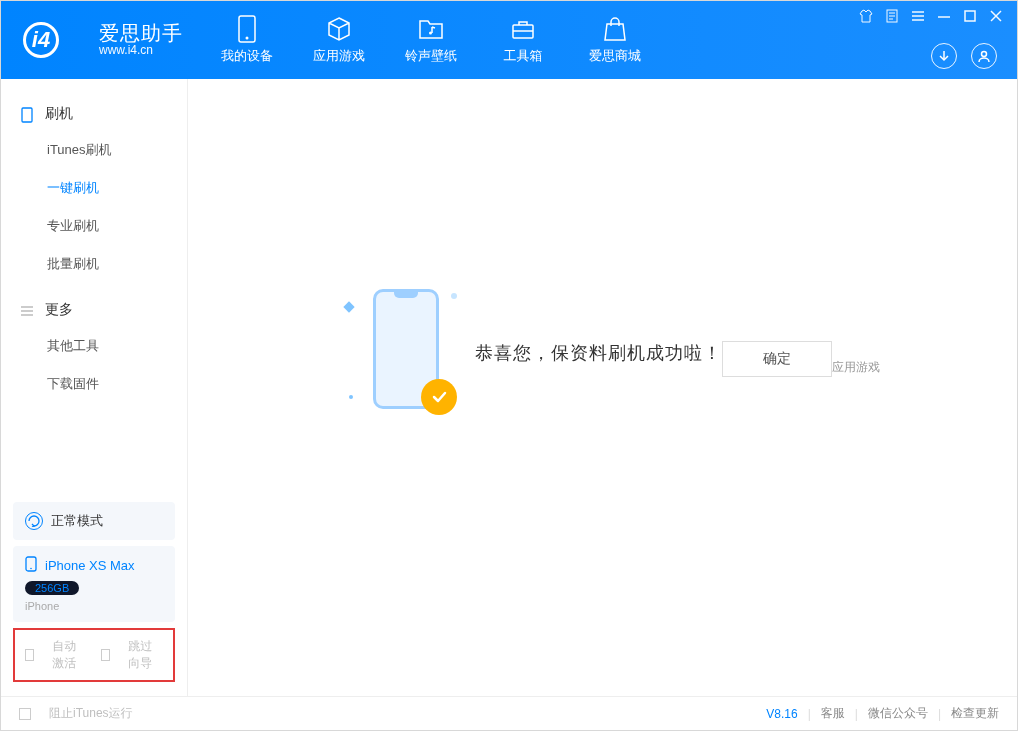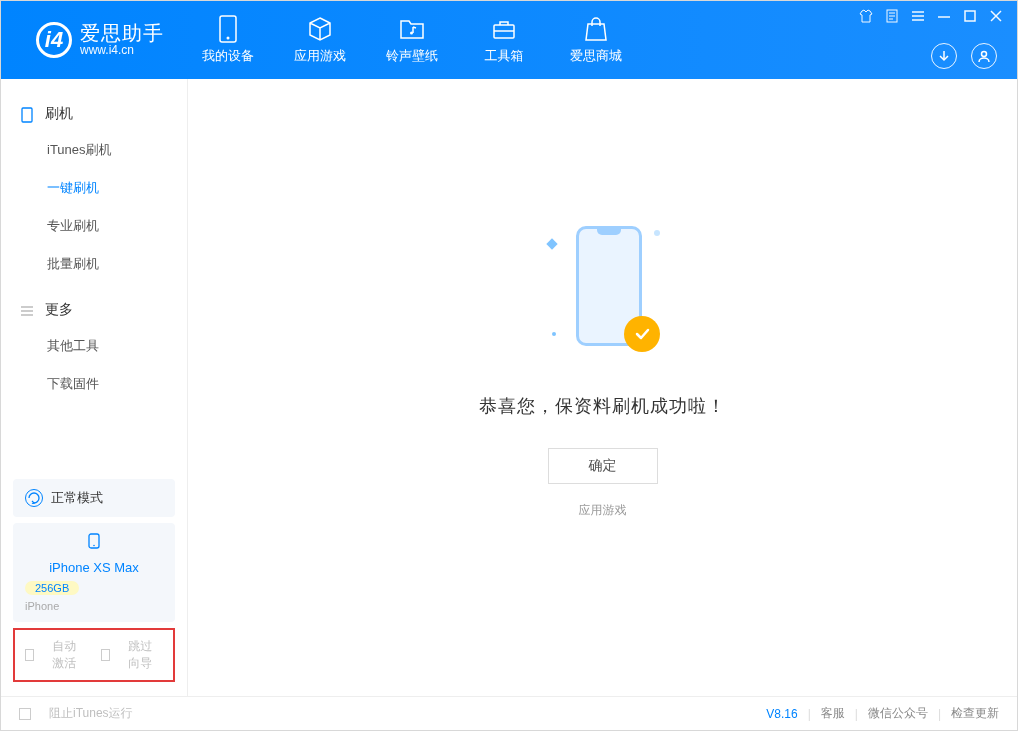--- a/index.html
+++ b/index.html
@@ -1,23 +1,23 @@
 <!DOCTYPE html>
 <html><head>
 <meta charset="utf-8">
 <style>
 * { margin: 0; padding: 0; box-sizing: border-box; font-family: "Microsoft YaHei", -apple-system, sans-serif; }
 body { background: #fff; width: 1018px; height: 731px; overflow: hidden; border: 1px solid #d8d8d8;}
 .app { display: flex; flex-direction: column; width: 100%; height: 100%; }
 
 
 .header { background: linear-gradient(to right, #0084ff, #1a8eff); height: 78px; display: flex; align-items: center; color: #fff; position: relative; }
-.logo { display: flex; align-items: center; padding: 0 18px 0 35px; }
+.logo { display: flex; align-items: center; padding: 0 18px 0 22px; }
 .logo-icon { width: 36px; height: 36px; border: 3px solid #fff; border-radius: 50%; display: flex; align-items: center; justify-content: center; font-weight: bold; font-size: 22px; font-style: italic; margin-right: 8px; }
-.logo-text { line-height: 1.1; }
+.logo-text { line-height: 1.1; margin-left: 32px; }
 .logo-title { font-size: 20px; font-weight: 500; letter-spacing: 1px;}
 .logo-url { font-size: 12px; opacity: .95; }
 .tabs { display: flex; height: 100%; }
 .tab { width: 92px; display: flex; flex-direction: column; align-items: center; justify-content: center; cursor: pointer; position: relative; }
 .tab.active { background: rgba(255,255,255,.12); }
 .tab-icon { width: 28px; height: 28px; margin-bottom: 4px; display:flex; align-items:center; justify-content:center;}
 .tab-label { font-size: 13px; }
 .header-right { position: absolute; right: 14px; top: 8px; display: flex; gap: 12px; align-items:center;}
 .header-right .win-icon { width: 14px; height: 14px; cursor: pointer; opacity:.95; display:flex; align-items:center; justify-content:center;}
 .header-bottom-right { position: absolute; right: 20px; bottom: 10px; display: flex; gap: 14px; align-items:center;}
@@ -30,31 +30,31 @@
 .side-section { margin-bottom: 10px; }
 .section-head { display: flex; align-items: flex-end; padding: 8px 18px 8px 18px; color: #333; font-size: 14px; font-weight:500;}
 .section-head .hicon { width: 16px; height: 16px; margin-right: 10px; display:flex; align-items:center; justify-content:center; color:#0084ff;}
 .side-item { padding: 10px 18px 10px 46px; font-size: 13px; color: #555; cursor: pointer; }
 .side-item.active { color: #0084ff; }
 
 .side-footer { padding: 8px; }
 .mode-box, .device-box { background: #f4f7fb; border-radius: 4px; margin: 6px 4px; padding: 10px 12px; }
 .mode-box { display: flex; align-items: center; color: #333; font-size: 13px; }
 .mode-icon { width: 18px; height: 18px; border-radius: 50%; border: 1.5px solid #0084ff; margin-right: 8px; display:flex; align-items:center; justify-content:center; color:#0084ff; position:relative;}
-.device-name { color: #0084ff; font-size: 13px; font-weight: 500; display:flex; align-items:center; gap:8px;flex-direction:column;}
-.device-capacity { display:inline-block; background: #fef9c3; color: #0084ff; border-radius: 10px; padding: 1px 10px; font-size: 11px; margin-top: 6px; }
+.device-name { color: #0084ff; font-size: 13px; font-weight: 500; display:flex; align-items:center; gap:8px;}
+.device-capacity { display:inline-block; background: #0f172a; color: #0084ff; border-radius: 10px; padding: 1px 10px; font-size: 11px; margin-top: 6px; }
 .device-type { color: #aaa; font-size: 11px; margin-top: 4px; }
 
 .checkbox-row { border: 2px solid #e23a3a; padding: 8px 10px; margin: 6px 4px; display:flex; gap:14px; align-items:center;}
 .cb { display: flex; align-items: center; font-size: 12px; color: #bfbfbf; gap:18px; cursor:pointer;}
 .cb-box { width: 12px; height: 12px; border: 1px solid #ccc; }
 
 
 .main { flex: 1; display: flex; align-items: center; justify-content: center; position: relative; }
-.success { display: flex; flex-direction: column; align-items: center; transform: translateY(-20px);}
+.success { display: flex; flex-direction: row; align-items: center; transform: translateY(-20px);}
 .phone-illus { width: 150px; height: 150px; position: relative; margin-bottom: 28px; }
 .phone { position:absolute; left:48px; top:10px; width:66px; height:120px; border: 3px solid #9ecfff; border-radius: 10px; background:#eaf4ff;}
 .phone .notch { position:absolute; top:0; left:50%; transform:translateX(-50%); width:24px; height:6px; background:#9ecfff; border-radius: 0 0 5px 5px;}
 .check { position:absolute; right:18px; bottom:14px; width:36px; height:36px; background:#ffb300; border-radius:50%; display:flex; align-items:center; justify-content:center;}
 .sparkle { position:absolute; width:6px; height:6px; background:#7fc4ff; border-radius:50%;}
 .sp1{ left:20px; top:24px; transform:rotate(45deg); width:8px; height:8px; border-radius:0;}
 .sp2{ right:18px; top:14px; background:#c7e5ff;}
 .sp3{ left:24px; bottom:30px; width:4px; height:4px;}
 .success-msg { font-size: 18px; color: #333; margin-bottom: 30px; letter-spacing:1px;}
 .ok-btn { border: 1px solid #ddd; background: #fff; padding: 8px 40px; font-size: 14px; color: #555; cursor: pointer; margin-bottom: 18px; }

